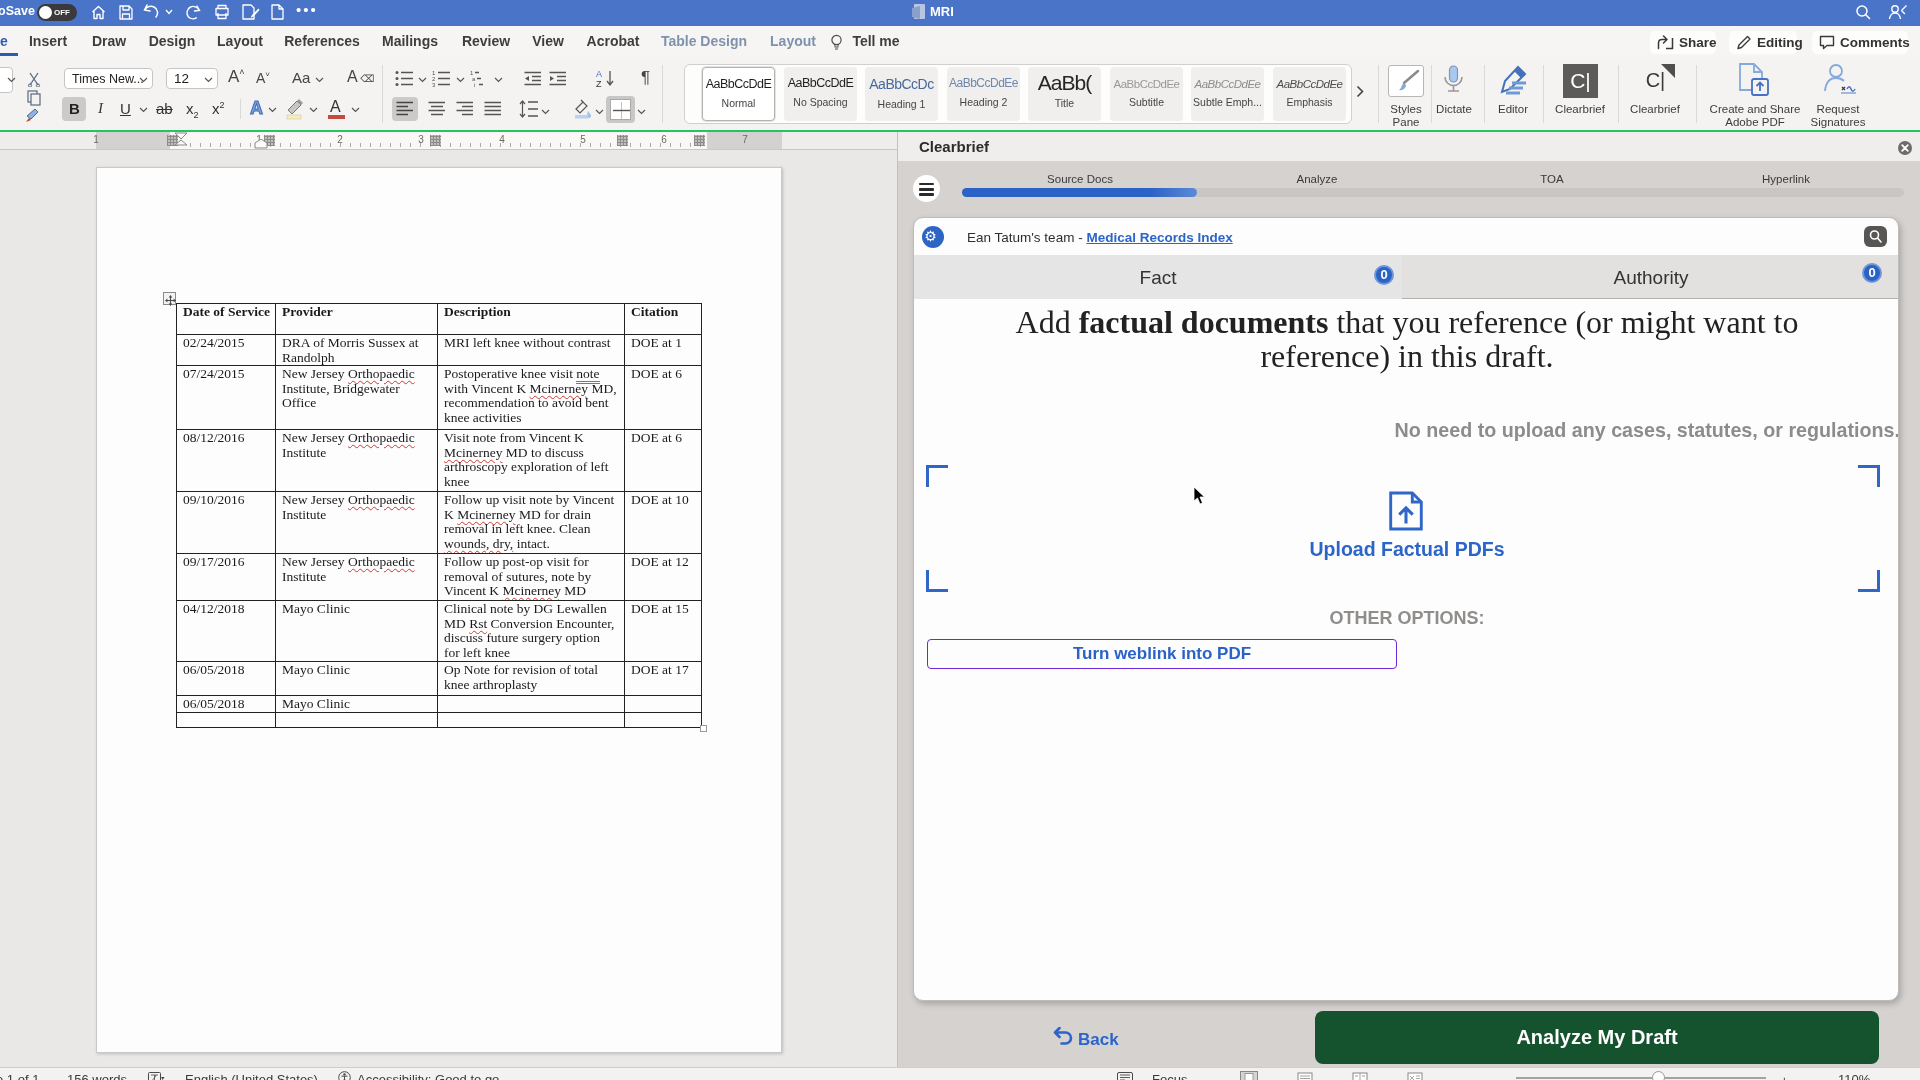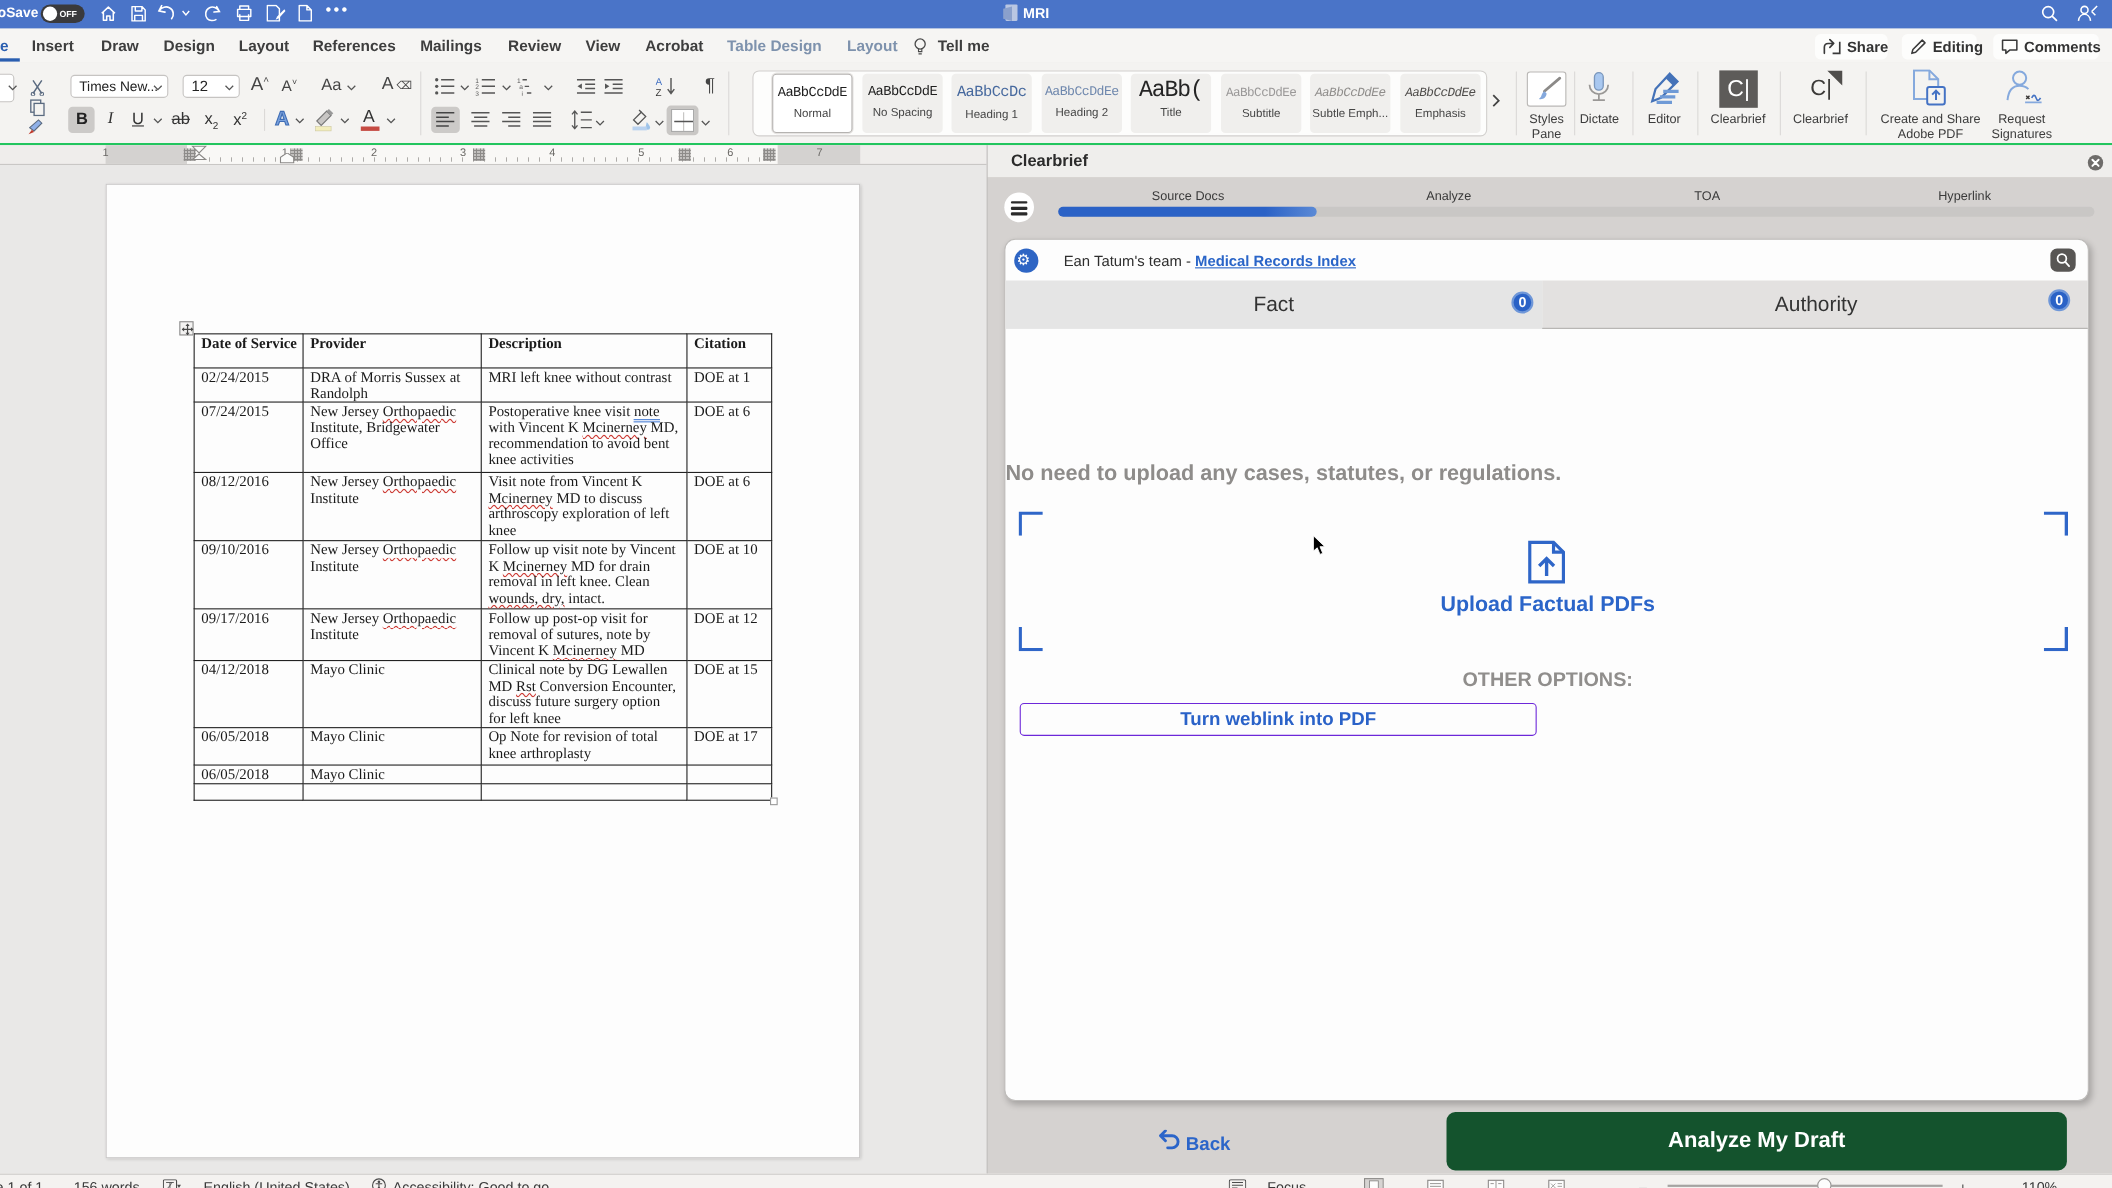--- a/index.html
+++ b/index.html
@@ -18,21 +18,21 @@
 .tab.ctx { color:#7e92ad; }
 .topbtn { position:absolute; top:5px; height:23px; background:#fdfdfc; border-radius:5px; font-size:13.5px; font-weight:600; color:#333; display:flex; align-items:center; padding:0 7px; gap:5px; }
 .topbtn svg { flex-shrink:0; }
 
 
 #ribbon { position:absolute; left:0; top:57px; width:1920px; height:75px; background:#f4f3f1; border-bottom:2px solid #22c55e; }
 .rdiv { position:absolute; top:8px; width:1px; height:58px; background:#dbd9d7; }
 .inputbox { position:absolute; background:#fff; border:1px solid #c6c4c2; border-radius:4px; font-size:13.5px; color:#222; }
 .rlabel { position:absolute; font-size:11.5px; color:#3c3c3c; text-align:center; transform:translateX(-50%); white-space:nowrap; line-height:12.5px; }
 .chip { position:absolute; top:10px; width:73px; height:54px; border-radius:4px; background:#f0efed; text-align:center; }
-.chip .aabb { font-family:Liberation Mono, monospace; font-size:12.5px; letter-spacing:-0.5px; margin-top:9px; white-space:nowrap; overflow:hidden; }
+.chip .aabb { font-family:Liberation Sans, sans-serif; font-size:12.5px; letter-spacing:-0.5px; margin-top:9px; white-space:nowrap; overflow:hidden; }
 .chip .clabel { font-size:10.5px; color:#454545; margin-top:6px; }
 
 
 #ruler { position:absolute; left:0; top:132px; width:897px; height:18px; background:#efedeb; border-bottom:1px solid #c9c7c5; }
 .rn { position:absolute; top:2px; font-size:10px; color:#6a6865; transform:translateX(-50%); }
 .grid9 { position:absolute; top:3px; width:11px; height:11px; background:#c2c0be; background-image:repeating-linear-gradient(0deg,#8d8b89 0 1px,transparent 1px 3px), repeating-linear-gradient(90deg,#8d8b89 0 1px,transparent 1px 3px); }
 #docarea { position:absolute; left:0; top:151px; width:970px; height:916px; background:#e9e8e7; }
 #page { position:absolute; left:96px; top:16px; width:686px; height:886px; background:#fdfdfd; border:1px solid #c9c7c7; box-shadow:1px 1px 3px rgba(0,0,0,0.18); }
 #doctable { position:absolute; left:79px; top:135px; border-collapse:collapse; font-family:"Liberation Serif", serif; font-size:13.5px; line-height:14.5px; color:#1a1a1a; table-layout:fixed; }
 #doctable td { border:1px solid #222; vertical-align:top; padding:1px 0 0 6px; overflow:hidden; white-space:nowrap; }
@@ -585,22 +585,25 @@
 
       <div class="abs" style="left:0px; top:37px; width:488px; height:44px; background:#e5e5e5;">
         <span style="position:absolute; left:50%; top:12px; transform:translateX(-50%); font-size:19px; color:#333;">Fact</span>
       </div>
       <div class="badge" style="left:460px; top:47px;">0</div>
       <div class="abs" style="left:488px; top:37px; width:498px; height:44px; background:#e3e1e0; border-bottom:1px solid #b3b1af;">
         <span style="position:absolute; left:50%; top:12px; transform:translateX(-50%); font-size:19px; color:#333;">Authority</span>
       </div>
       <div class="badge" style="left:948px; top:45px;">0</div>
 
-
-      <div class="abs" style="left:0; top:201px; width:986px; text-align:left; font-size:19.7px; font-weight:bold; color:#8e8c8a;">No need to upload any cases, statutes, or regulations.</div>
+      <div class="abs" style="left:0; top:87px; width:986px; text-align:center; font-family:'Liberation Serif', serif; font-size:32px; line-height:34px; color:#222;">
+        Add <b>factual documents</b> that you reference (or might want to<br>reference) in this draft.
+      </div>
+
+      <div class="abs" style="left:0; top:201px; width:986px; text-align:right; font-size:19.7px; font-weight:bold; color:#8e8c8a;">No need to upload any cases, statutes, or regulations.</div>
 
       <svg class="bracket" style="left:12px; top:247px;" viewBox="0 0 22 22">
           <path d="M1.5 22 L1.5 1.5 L22 1.5" fill="none" stroke="#2f66c8" stroke-width="3"></path>
         </svg>
       <svg class="bracket" style="left:944px; top:247px;" viewBox="0 0 22 22">
           <path d="M0 1.5 L20.5 1.5 L20.5 22" fill="none" stroke="#2f66c8" stroke-width="3"></path>
         </svg>
       <svg class="bracket" style="left:12px; top:352px;" viewBox="0 0 22 22">
           <path d="M1.5 0 L1.5 20.5 L22 20.5" fill="none" stroke="#2f66c8" stroke-width="3"></path>
         </svg>

